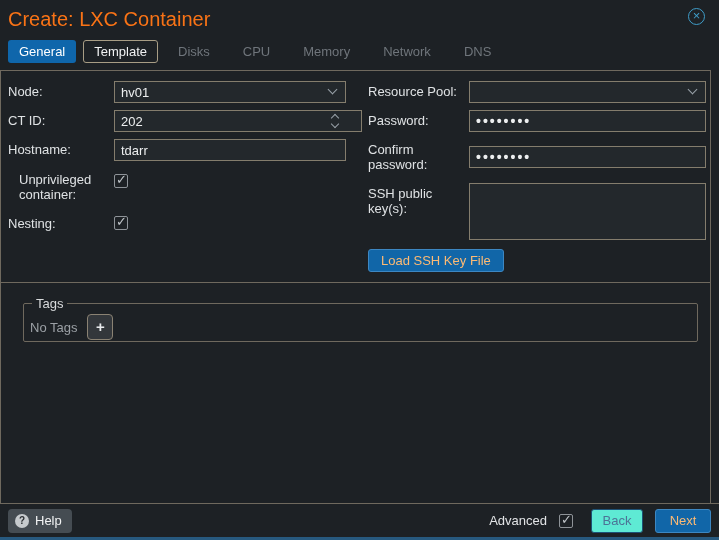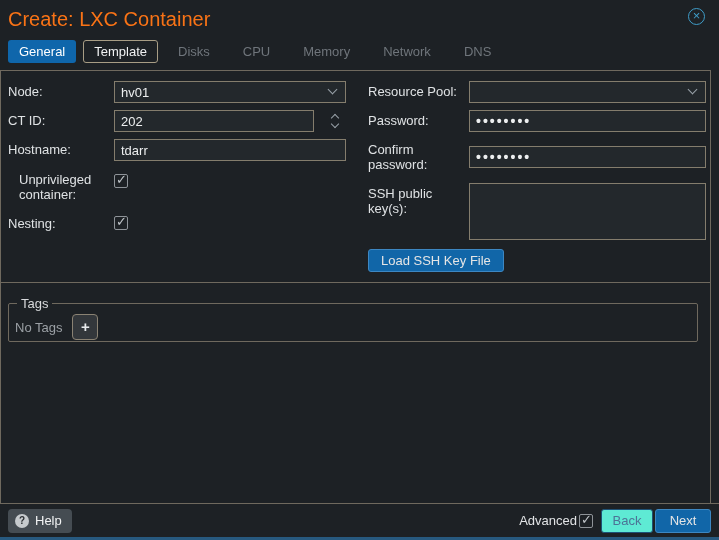--- a/index.html
+++ b/index.html
@@ -59,29 +59,29 @@
   .checkbox {
     position: absolute; width: 14px; height: 14px;
     border: 1px solid #8e9398; border-radius: 2px; background: transparent; cursor: pointer;
   }
   .checkbox .tick { position: absolute; left: 1px; top: -3px; font-size: 13px; color: #c0c5c9; }
 
   textarea.field { height: 57px; resize: none; padding-top: 4px; }
 
   .btn {
     border: none; border-radius: 3px; font-family: "Liberation Sans", sans-serif;
-    font-size: 13px; cursor: pointer; color: #e5e5e5;
+    font-size: 13px; cursor: pointer; color: #fdba74;
   }
   .btn-blue { background: #1166a8; border: 1px solid #3d87c2; }
   .load-ssh { position: absolute; left: 367px; top: 178px; height: 23px; padding: 0 12px; }
 
   .separator { position: absolute; left: 0; right: 0; top: 211px; height: 1px; background: #6f695e; }
 
   fieldset.tags {
-    position: absolute; left: 7px; right: 12px; top: 225px; height: 46px;
+    position: absolute; left: 22px; right: 12px; top: 225px; height: 46px;
     border: 1px solid #6f695e; border-radius: 2px; padding: 2px 6px;
   }
   fieldset.tags legend { padding: 0 4px; margin-left: 2px; color: #d8dadc; font-size: 13px; }
   .tags-row { display: flex; align-items: center; gap: 10px; margin-top: 1px; }
   .no-tags { color: #9ba0a5; }
   .add-tag-btn {
     width: 26px; height: 26px; background: #33373b; border: 1px solid #8a8273;
     border-radius: 4px; color: #e8eaec; font-size: 15px; font-weight: bold;
     line-height: 24px; text-align: center; cursor: pointer;
   }
@@ -92,21 +92,21 @@
     border-top: 1px solid #6f695e; display: flex; align-items: center;
   }
   .help-btn {
     margin-left: 8px; height: 24px; padding: 0 10px 0 7px; background: #454c52;
     border-radius: 4px; display: flex; align-items: center; gap: 6px; color: #f2f3f4;
   }
   .q-icon {
     width: 14px; height: 14px; border-radius: 50%; background: #c6cacd; color: #2b2f33;
     font-size: 10px; font-weight: bold; text-align: center; line-height: 14px;
   }
-  .footer-right { margin-left: auto; display: flex; align-items: center; gap: 2px; margin-right: 8px; }
+  .footer-right { margin-left: auto; display: flex; align-items: center; gap: 12px; margin-right: 8px; }
   .advanced-label { color: #e2e4e6; }
   .adv-check { position: relative; width: 14px; height: 14px; border: 1px solid #8e9398; border-radius: 2px; cursor: pointer; }
   .adv-check .tick { position: absolute; left: 1px; top: -3px; font-size: 13px; color: #c0c5c9; }
   .btn-back { background: #5eead4; border: 1px solid #1d5175; color: #4c7396; height: 24px; width: 52px; margin-left: 6px; }
   .btn-next { height: 24px; width: 56px; }
 </style>
 </head>
 <body>
 
 <div class="window">
@@ -128,21 +128,21 @@
 
   <div class="panel">
 
     <div class="flabel" style="left:7px; top:13px; width:100px;">Node:</div>
     <input class="field" style="left: 113px; top: 10px; width: 232px; padding-right: 22px;" readonly="" value="hv01">
     <span class="combo-trigger" style="left:324px; top:12px;">
         <i class="chev"></i>
       </span>
 
     <div class="flabel" style="left:7px; top:42px; width:100px;">CT ID:</div>
-    <input class="field" style="left: 113px; top: 39px; width: 200px; padding-right: 22px;" value="202">
+    <input class="field" style="left: 113px; top: 39px; width: 248px; padding-right: 22px;" value="202">
     <span class="spinner" style="left:327px; top:39px;">
         <i class="chev-s chev-up"></i>
         <i class="chev-s chev-dn"></i>
       </span>
 
     <div class="flabel" style="left:7px; top:71px; width:100px;">Hostname:</div>
     <input class="field" style="left: 113px; top: 68px; width: 232px;" value="tdarr">
 
     <div class="flabel" style="left:18px; top:101px; width:95px;">Unprivileged container:</div>
     <span class="checkbox" style="left:113px; top:103px;">

